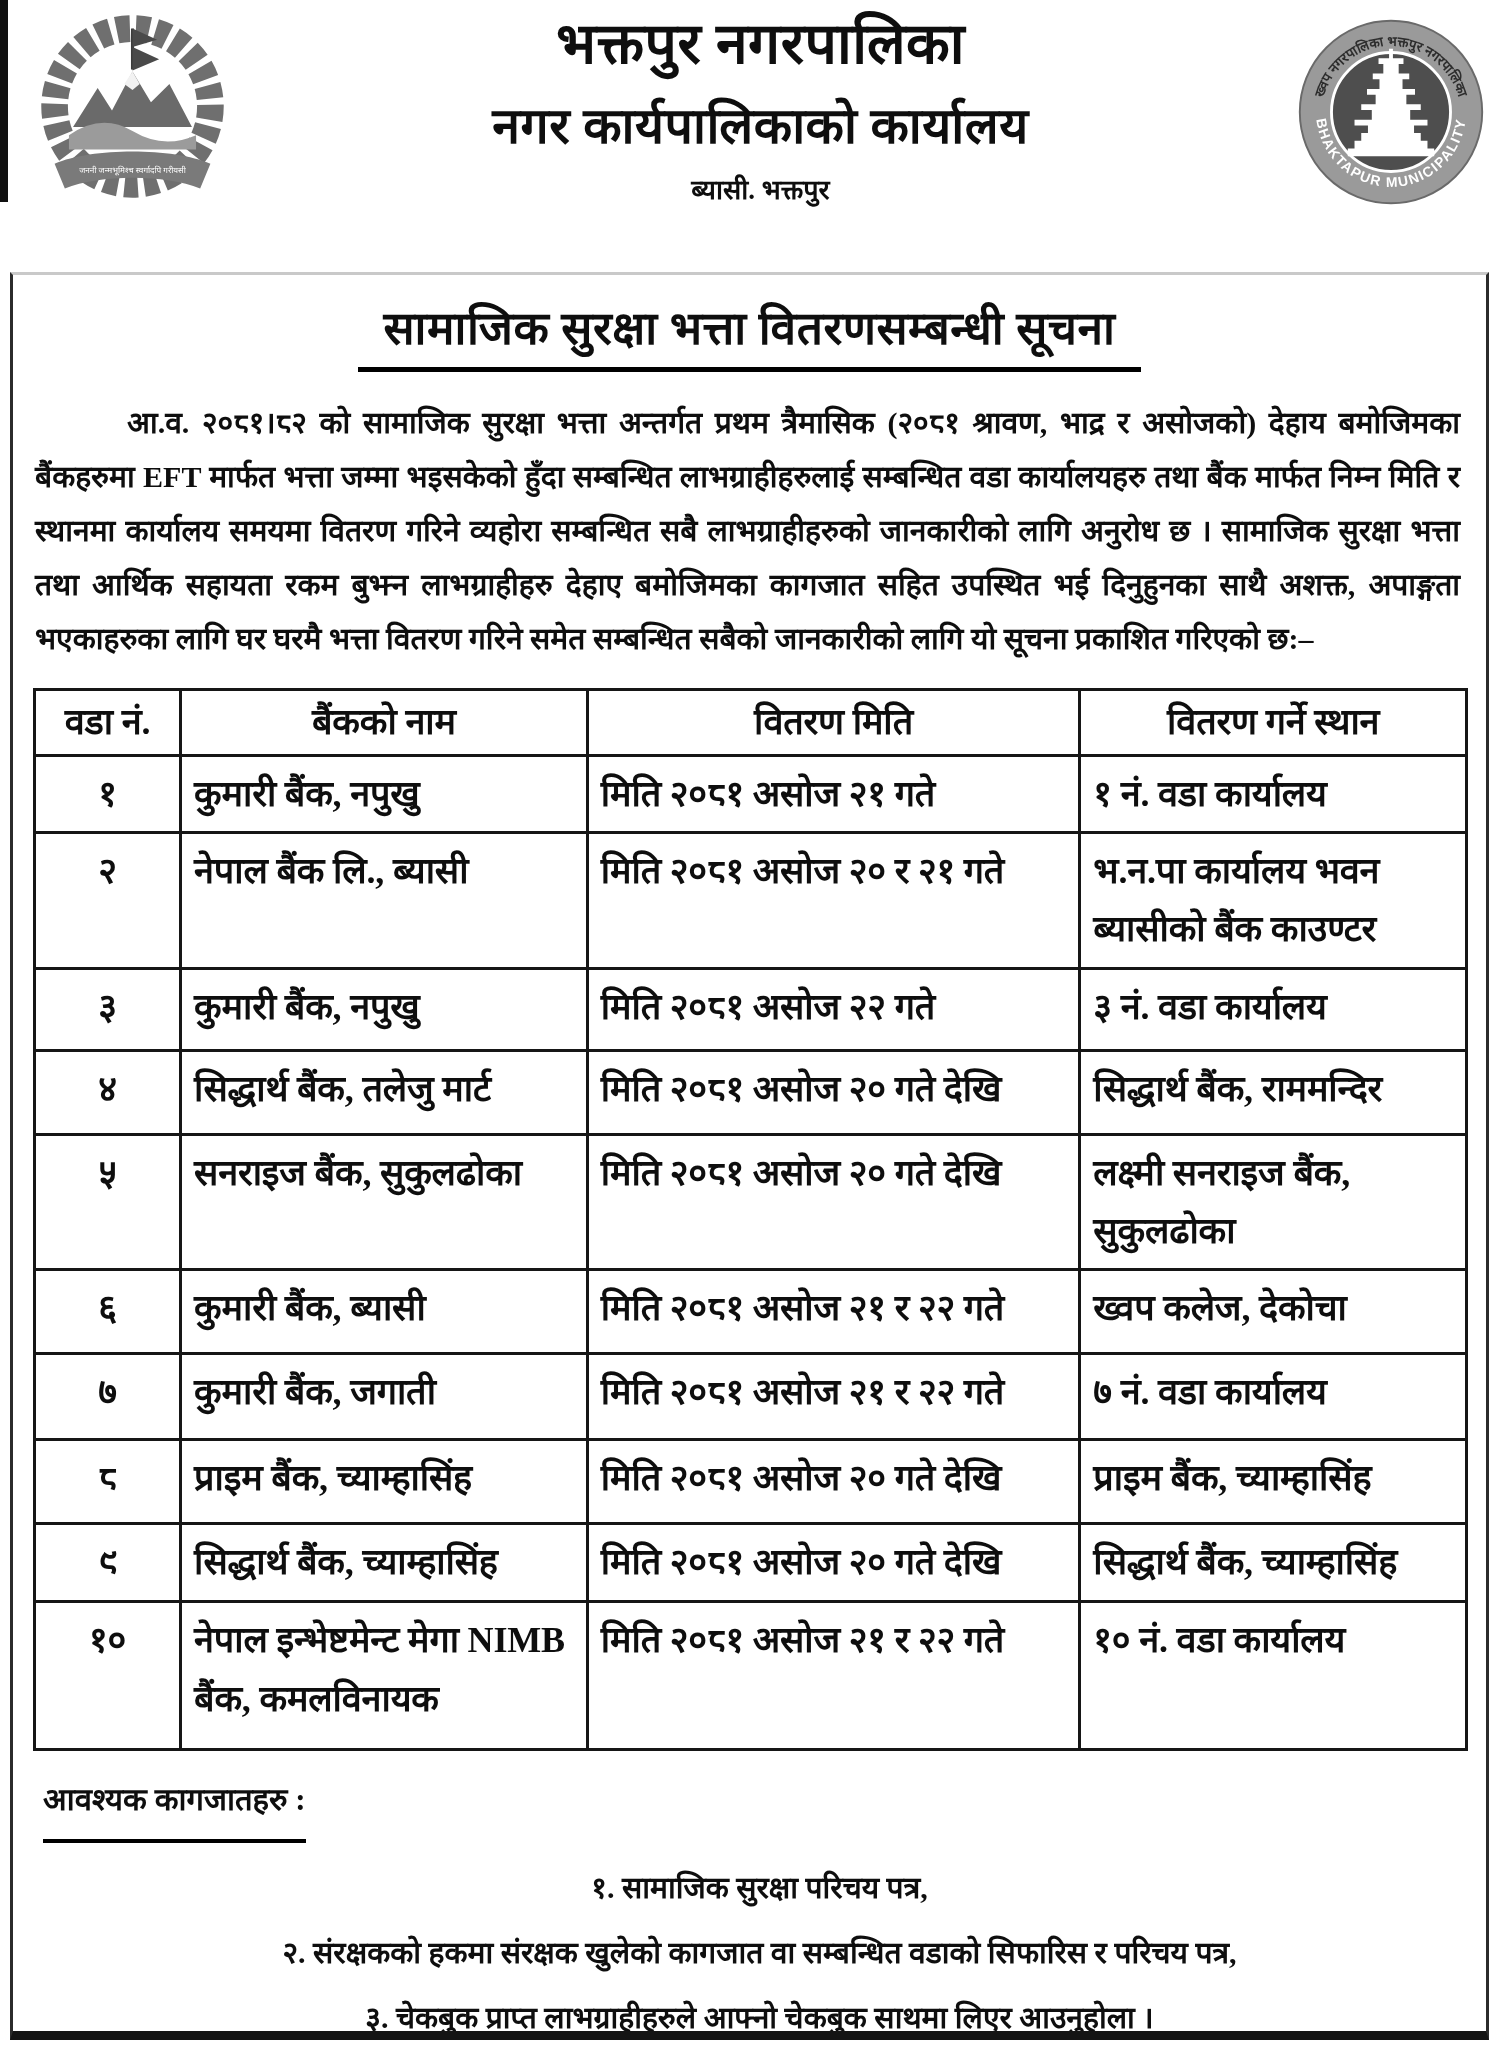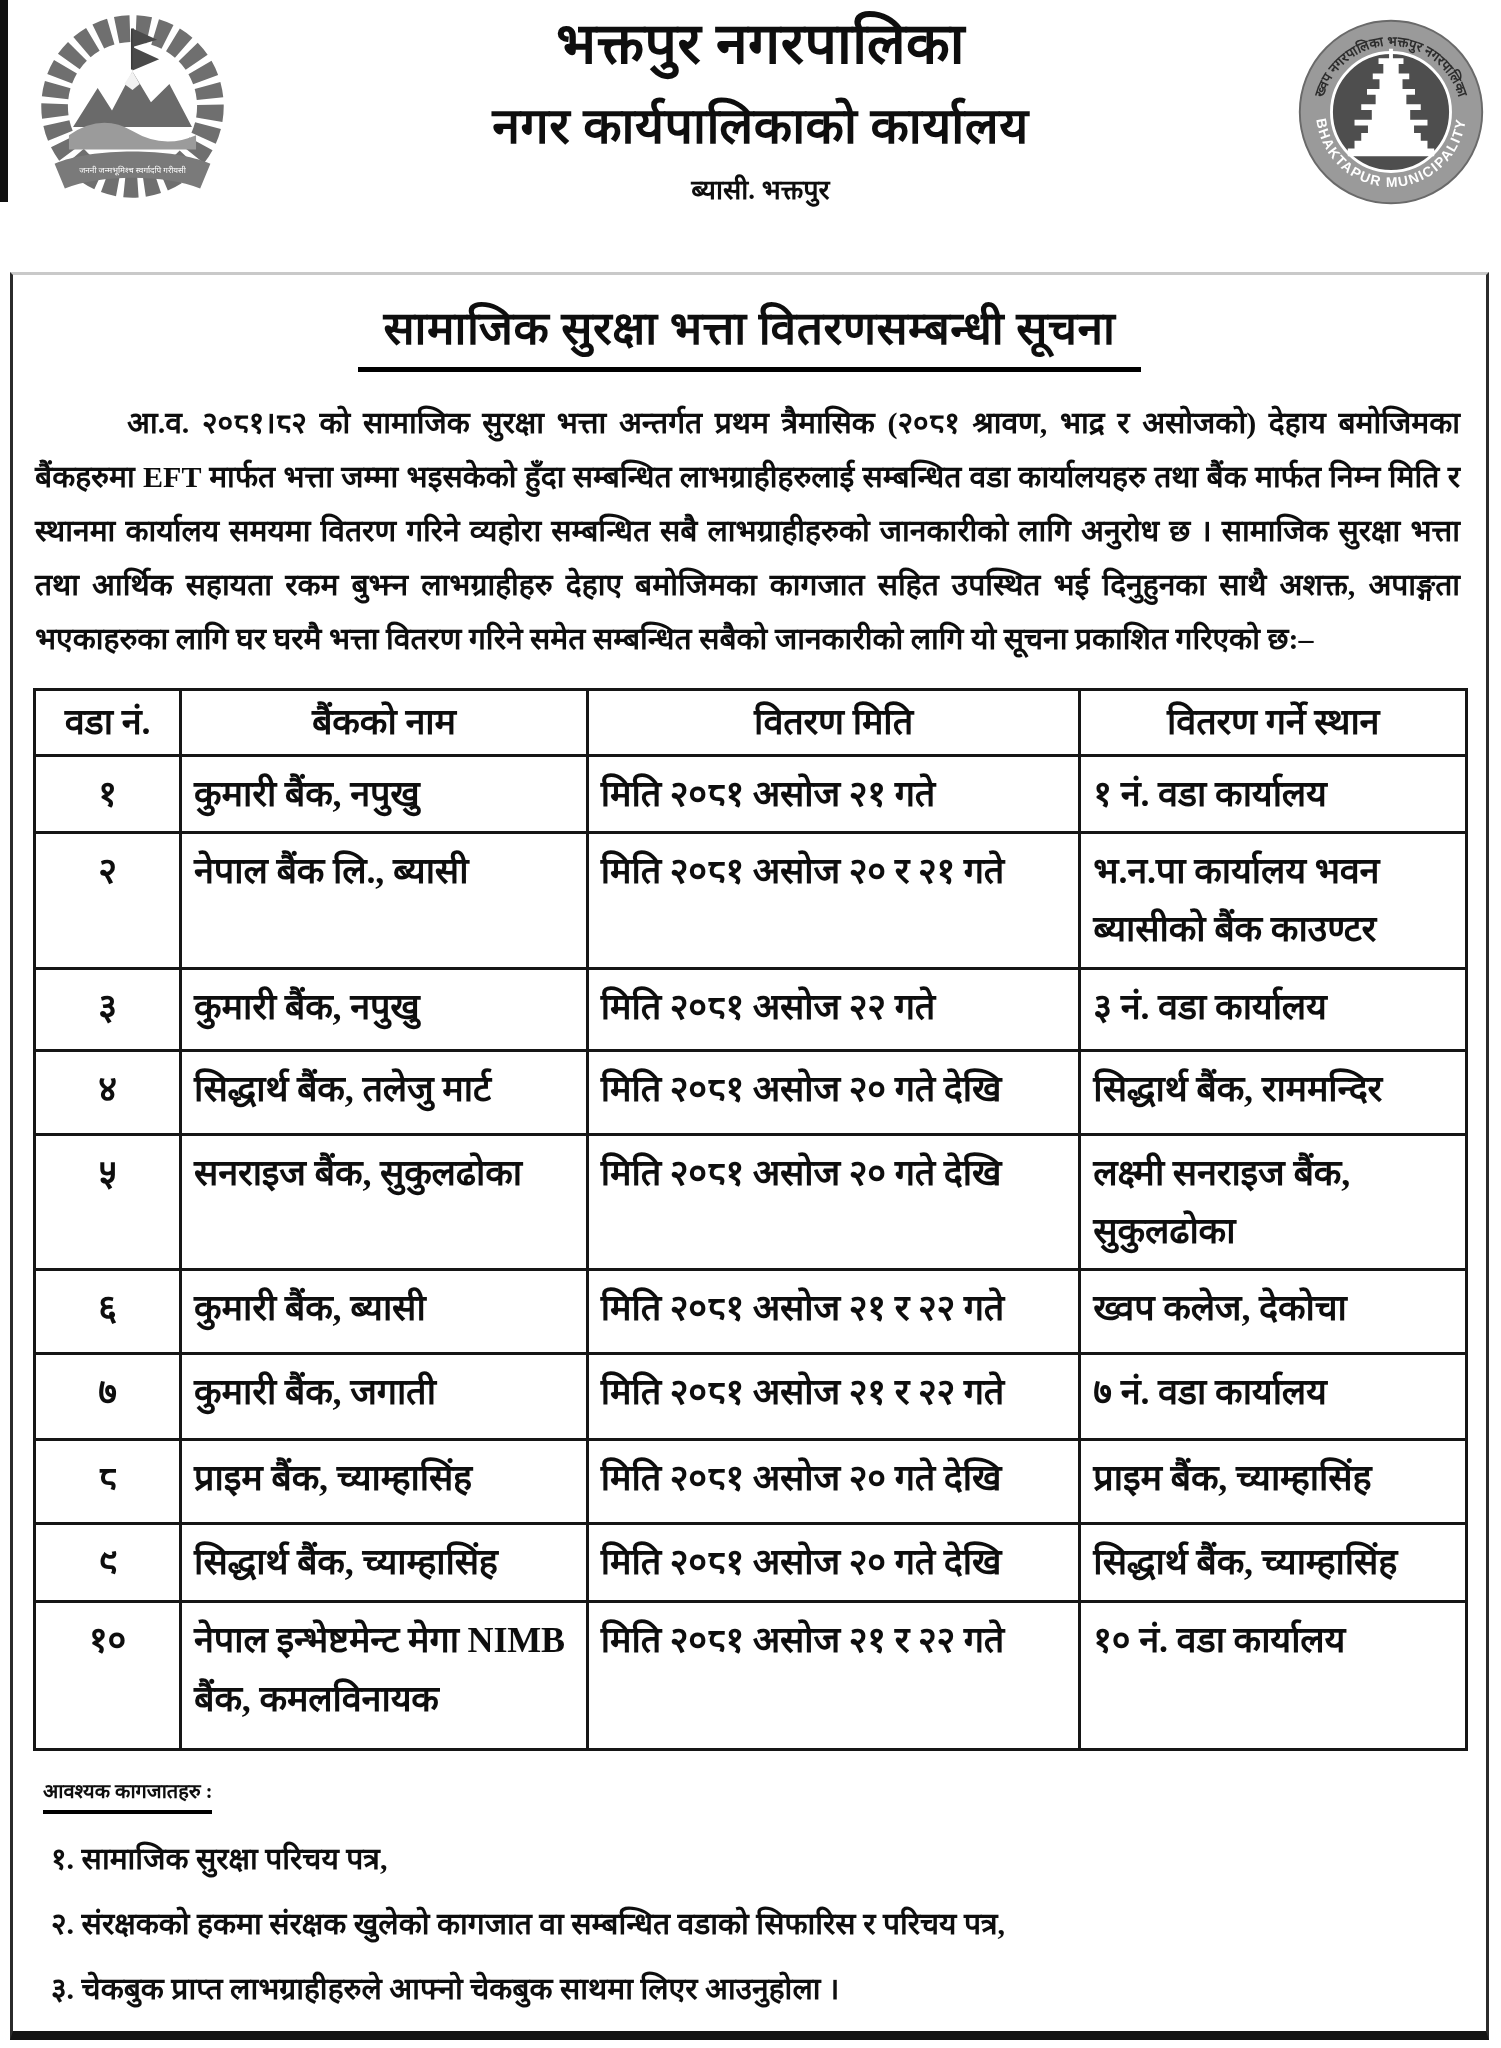--- a/index.html
+++ b/index.html
@@ -41,23 +41,23 @@
     font-size:36px;letter-spacing:-.2px;}
   .dist th{font-weight:bold;text-align:center;padding:8px 8px;line-height:1.3;height:58px;box-sizing:border-box;}
   .dist td{font-weight:600;padding:8px 12px;line-height:1.62;}
   .dist td.ward{text-align:center;}
   tr.rh-a{height:76px;} tr.rh-b{height:122px;} tr.rh-c{height:82px;}
   tr.rh-d{height:84px;} tr.rh-e{height:86px;}  tr.rh-f{height:78px;}
   tr.rh-g{height:148px;}
 
   
   .docs{margin:26px 0 0 20px;}
-  .docs-heading{display:inline-block;font-size:20px;font-weight:bold;
-    border-bottom:4px solid #000;padding-bottom:6px;}
-  .docs-list{list-style:none;margin:8px;padding:0;}
+  .docs-heading{display:inline-block;font-size:31px;font-weight:bold;
+    border-bottom:4px solid #000;padding-bottom:20px;}
+  .docs-list{list-style:none;margin:8px;padding:0;text-align:center;}
   .docs-item{font-size:30px;font-weight:600;line-height:40px;margin-top:25px;}
 
   .footnote{font-size:30px;font-weight:600;margin:54px 8px 0 12px;}
 </style>
 </head>
 <body>
 
 <div class="page-edge"></div>
 
 <header class="masthead">

